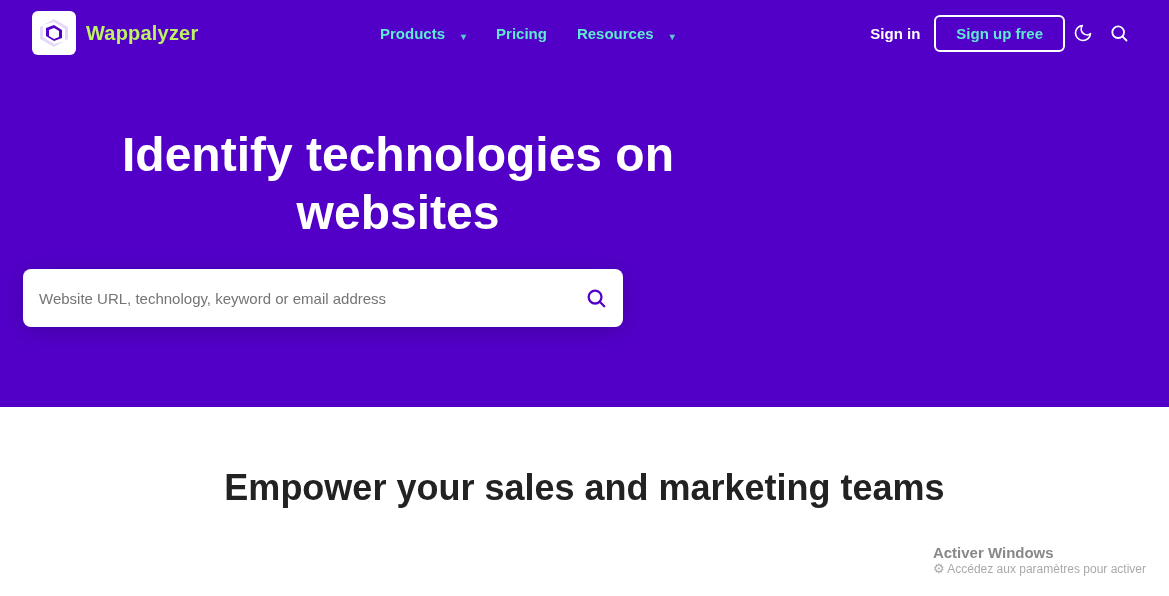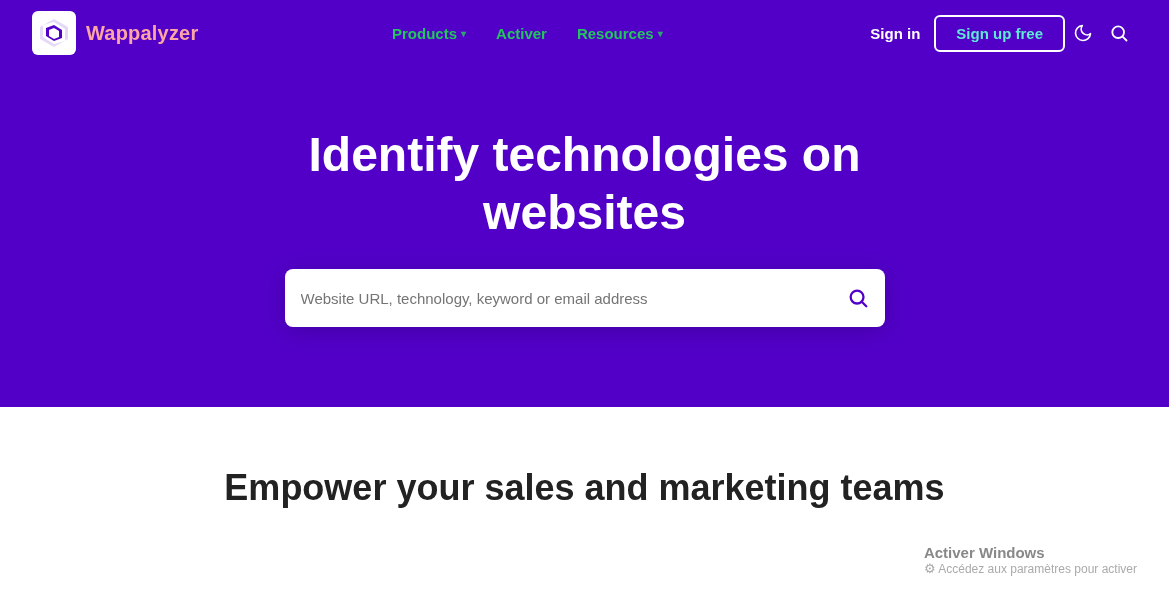--- a/index.html
+++ b/index.html
@@ -19,36 +19,36 @@
     .navbar-left {
       display: flex;
       align-items: center;
       gap: 10px;
     }
     .logo-icon {
       width: 44px;
       height: 44px;
     }
     .logo-text {
-      color: #fca5a5;
+      color: #bef264;
       font-size: 20px;
       font-weight: 700;
       letter-spacing: 0.2px;
     }
     .navbar-nav {
       display: flex;
       align-items: center;
       gap: 6px;
       list-style: none;
     }
     .navbar-nav .nav-item {
       display: flex;
-      align-items: center;
-      gap: 4px;
-      color: #22c55e;
+      align-items: flex-end;
+      gap: 16px;
+      color: #5eead4;
       font-size: 15px;
       font-weight: 600;
       cursor: pointer;
       padding: 8px 12px;
       border-radius: 4px;
       white-space: nowrap;
     }
     .chevron {
       font-size: 10px;
       opacity: 0.85;
@@ -88,21 +88,20 @@
       align-items: center;
     }
 
     
     .hero {
       background: #5200c8;
       padding: 60px 23px 80px;
       text-align: center;
       display: flex;
       flex-direction: column;
-      align-items: center;
     }
     .hero-title {
       color: #fff;
       font-size: 48px;
       font-weight: 800;
       line-height: 1.2;
       margin-bottom: 28px;
       max-width: 750px;
     }
     .hero-subtitle {
@@ -150,21 +149,21 @@
       font-size: 36px;
       font-weight: 700;
       color: #222;
       margin-bottom: 50px;
     }
 
     
     .watermark {
       position: fixed;
       bottom: 20px;
-      right: 32px;
+      right: 23px;
       text-align: left;
       pointer-events: none;
     }
     .watermark-title {
       font-size: 15px;
       color: #888;
       font-weight: 600;
     }
     .watermark-sub {
       font-size: 12px;
@@ -191,21 +190,21 @@
     </svg>
     <span class="logo-text">Wappalyzer</span>
   </div>
 
   <ul class="navbar-nav">
     <li class="nav-item">
       <span>Products</span>
       <span class="chevron">▾</span>
     </li>
     <li class="nav-item">
-      <span>Activer</span>
+      <span>Pricing</span>
     </li>
     <li class="nav-item">
       <span>Resources</span>
       <span class="chevron">▾</span>
     </li>
   </ul>
 
   <div class="navbar-right">
     <span class="sign-in">Sign in</span>
     <button class="sign-up-btn">Sign up free</button>

